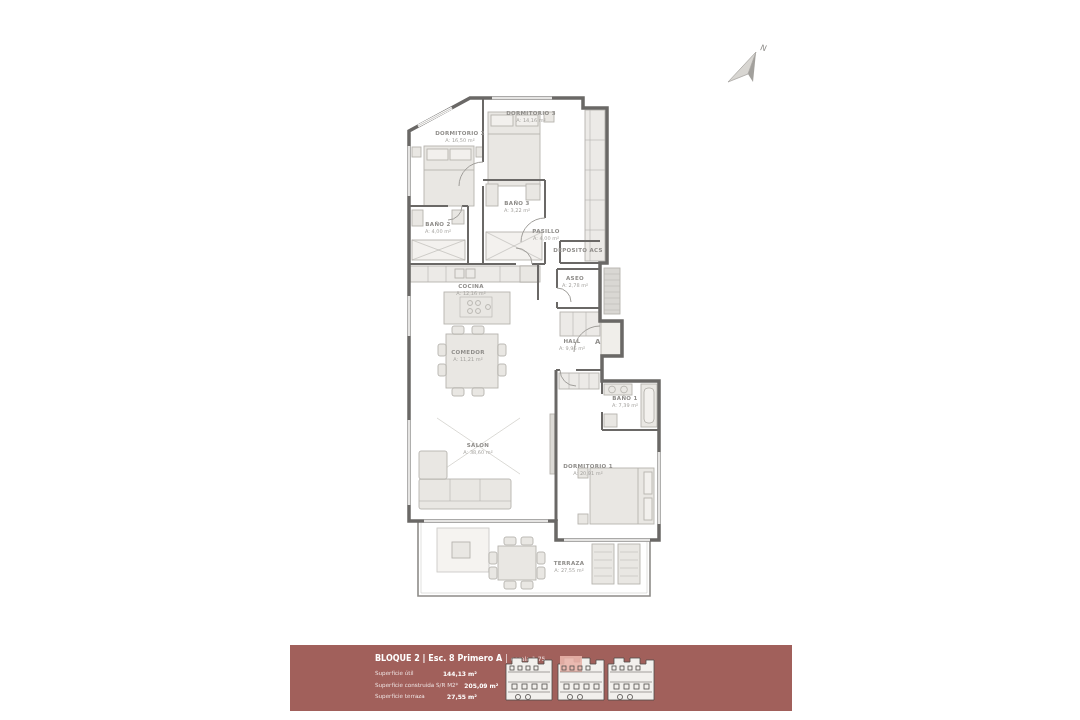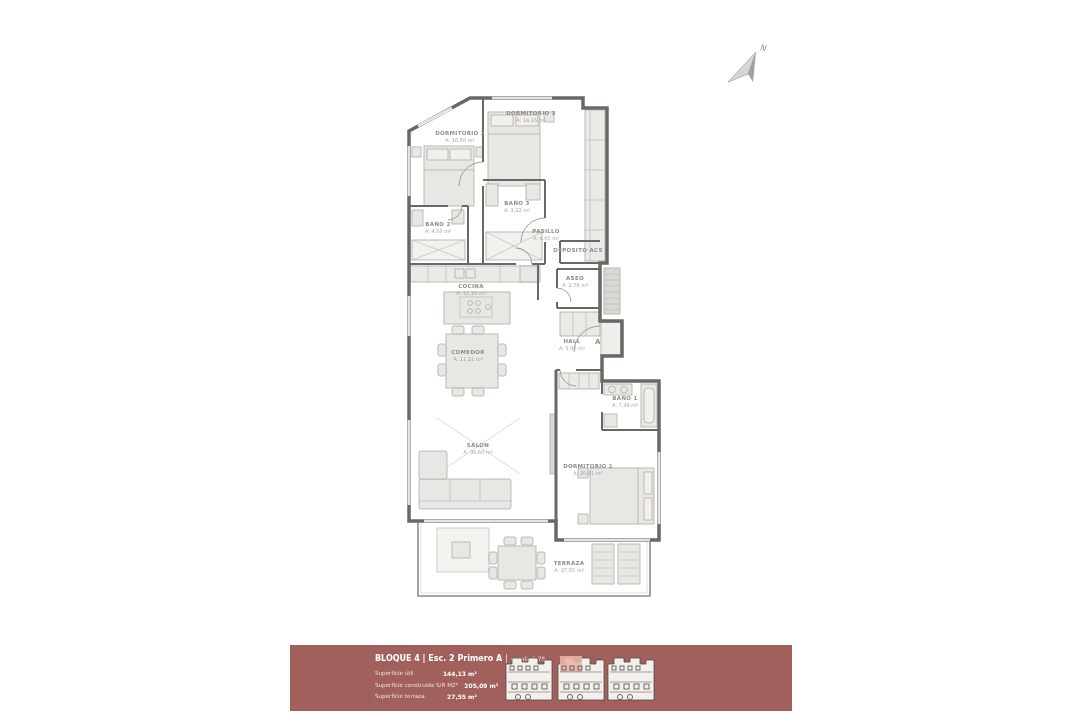--- a/index.html
+++ b/index.html
@@ -262,21 +262,21 @@
       <div class="room-area">A: 20,91 m²</div>
   </div>
   <div class="room-label" style="left:569px;top:560px">
     <div class="room-name">TERRAZA</div>
       <div class="room-area">A: 27,55 m²</div>
   </div>
 
   <div class="footer">
     <div class="f-left">
       <div class="f-title">
-        <span class="f-title-main">BLOQUE 4 | Esc. 2 Primero A</span><span class="f-title-sep">|</span><span class="f-title-scale">escala 1:75</span>
+        <span class="f-title-main">BLOQUE 2 | Esc. 8 Primero A</span><span class="f-title-sep">|</span><span class="f-title-scale">escala 1:75</span>
       </div>
       <div class="f-rows">
         <div class="f-row">
           <span class="f-label">Superficie útil</span>
           <span class="f-value">144,13 m²</span>
         </div>
         <div class="f-row">
           <span class="f-label">Superficie construida S/R M2*</span>
           <span class="f-value">205,09 m²</span>
         </div>

